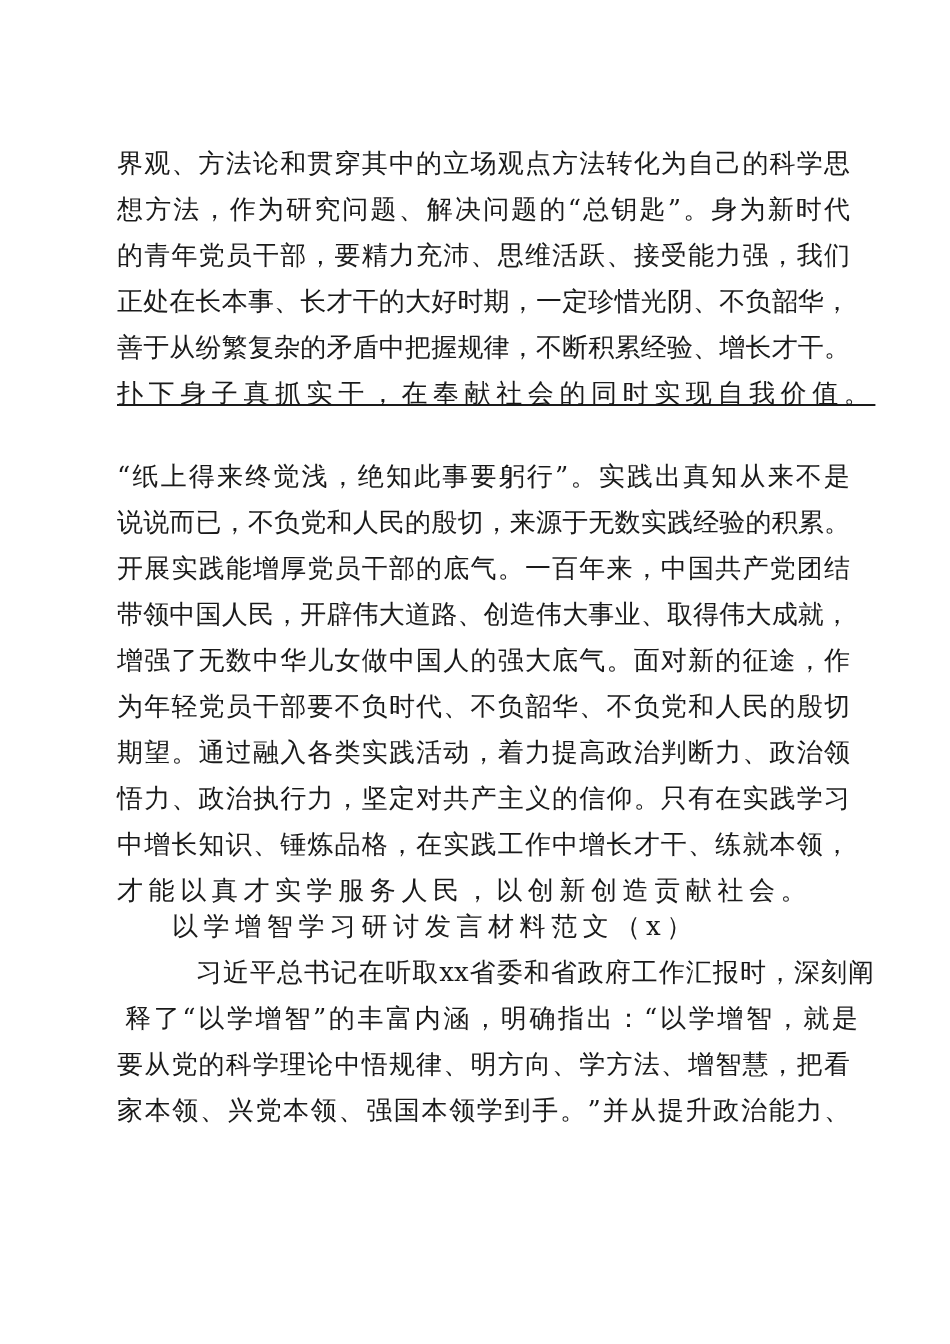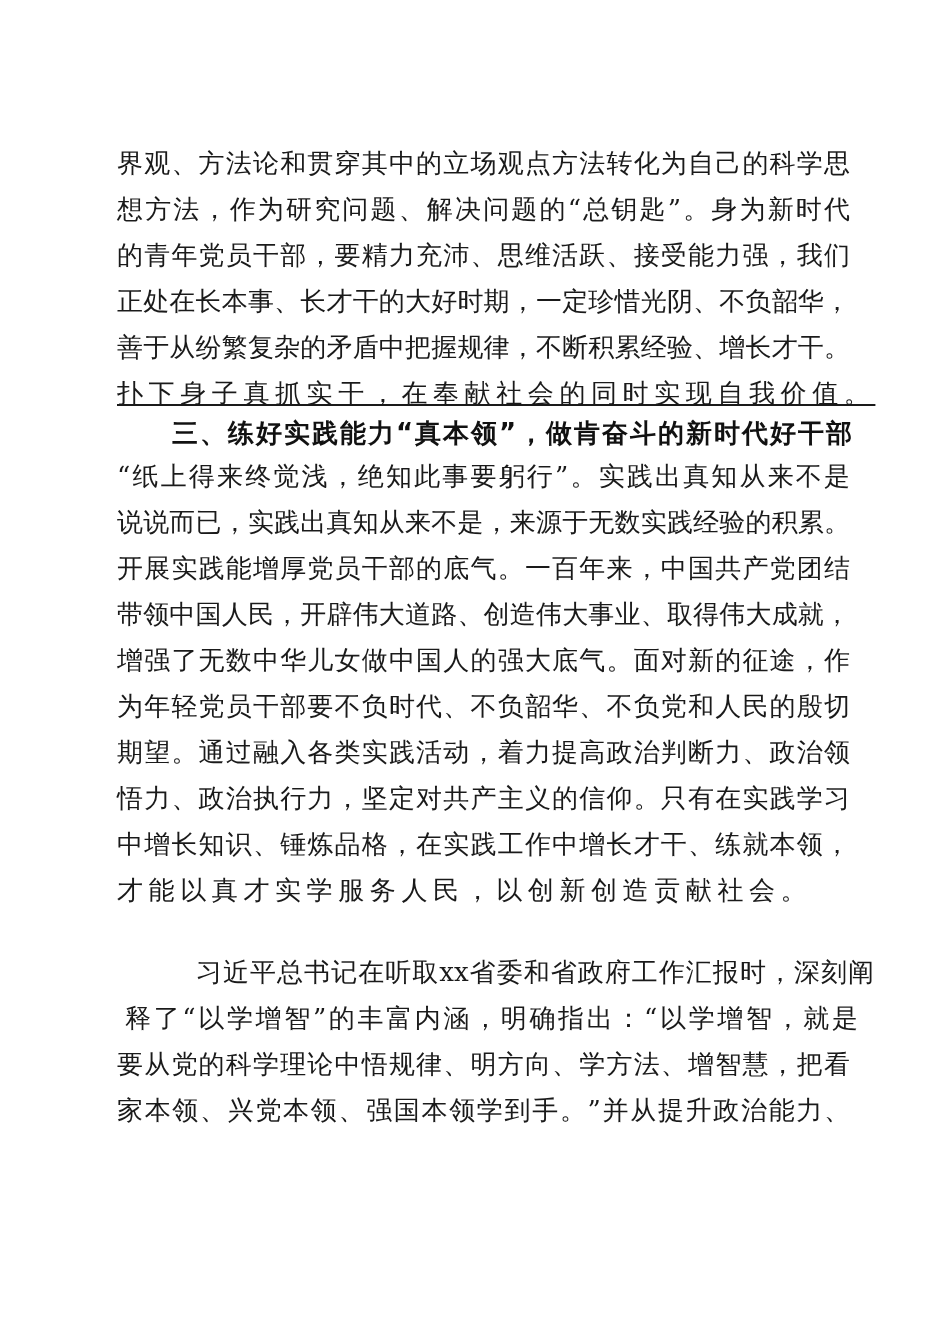--- a/index.html
+++ b/index.html
@@ -64,35 +64,35 @@
 
   <div>
     <div class="line justify" style="top:143px;">界观、方法论和贯穿其中的立场观点方法转化为自己的科学思</div>
     <div class="line justify" style="top:189px;">想方法，作为研究问题、解决问题的“总钥匙”。身为新时代</div>
     <div class="line justify" style="top:235px;">的青年党员干部，要精力充沛、思维活跃、接受能力强，我们</div>
     <div class="line justify" style="top:281px;">正处在长本事、长才干的大好时期，一定珍惜光阴、不负韶华，</div>
     <div class="line justify" style="top:327px;">善于从纷繁复杂的矛盾中把握规律，不断积累经验、增长才干。</div>
     <div class="line" style="top:373px;text-decoration:underline;">扑下身子真抓实干，在奉献社会的同时实现自我价值。</div>
   </div>
 
-  <div class="heading" style="top:413px;">三、练好实践能力“真本领”，做肯奋斗的新时代好干部</div>
 
   <div>
     <div class="line justify" style="top:456px;">“纸上得来终觉浅，绝知此事要躬行”。实践出真知从来不是</div>
-    <div class="line justify" style="top:502px;">说说而已，实践出真知从来不是，来源于无数实践经验的积累。</div>
+    <div class="line justify" style="top:502px;">说说而已，不负党和人民的殷切，来源于无数实践经验的积累。</div>
     <div class="line justify" style="top:548px;">开展实践能增厚党员干部的底气。一百年来，中国共产党团结</div>
     <div class="line justify" style="top:594px;">带领中国人民，开辟伟大道路、创造伟大事业、取得伟大成就，</div>
     <div class="line justify" style="top:640px;">增强了无数中华儿女做中国人的强大底气。面对新的征途，作</div>
     <div class="line justify" style="top:686px;">为年轻党员干部要不负时代、不负韶华、不负党和人民的殷切</div>
     <div class="line justify" style="top:732px;">期望。通过融入各类实践活动，着力提高政治判断力、政治领</div>
     <div class="line justify" style="top:778px;">悟力、政治执行力，坚定对共产主义的信仰。只有在实践学习</div>
     <div class="line justify" style="top:824px;">中增长知识、锤炼品格，在实践工作中增长才干、练就本领，</div>
     <div class="line" style="top:870px;">才能以真才实学服务人民，以创新创造贡献社会。</div>
   </div>
 
+  <div class="line indent" style="top:906px;">以学增智学习研讨发言材料范文（x）</div>
 
   <div>
     <div class="line indent justify" style="top:952px;margin-left:24px;">习近平总书记在听取xx省委和省政府工作汇报时，深刻阐</div>
     <div class="line justify" style="top:998px;margin-left:8px;">释了“以学增智”的丰富内涵，明确指出：“以学增智，就是</div>
     <div class="line justify" style="top:1044px;">要从党的科学理论中悟规律、明方向、学方法、增智慧，把看</div>
     <div class="line justify" style="top:1090px;">家本领、兴党本领、强国本领学到手。”并从提升政治能力、</div>
   </div>
 
 </div>
 

